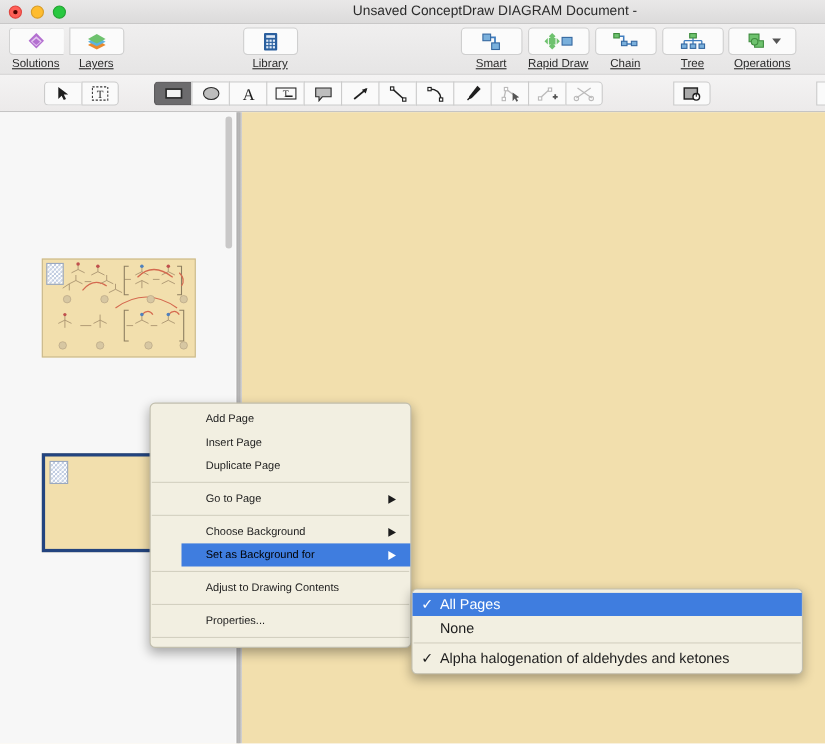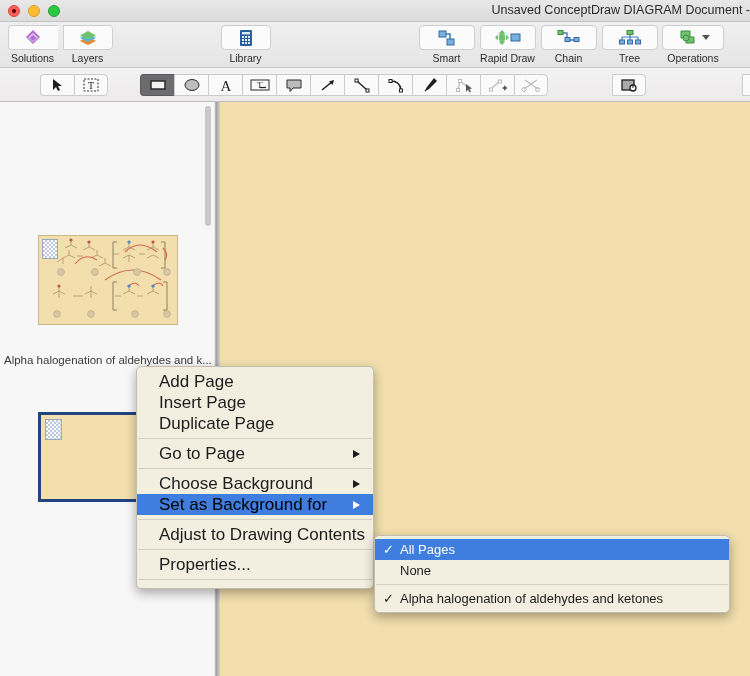--- a/index.html
+++ b/index.html
@@ -21,21 +21,21 @@
   .tl { width: 12px; height: 12px; border-radius: 50%; position: relative; }
   .tl-red    { background: #ff5f57; border: 1px solid #e0443e; }
   .tl-yellow { background: #febc2e; border: 1px solid #d89d28; }
   .tl-green  { background: #28c840; border: 1px solid #24a233; }
   .tl-red::after {
     content: ""; position: absolute; left: 3px; top: 3px;
     width: 4px; height: 4px; border-radius: 50%; background: #4d0400;
   }
   .win-title {
     position: absolute; left: 0; top: 3px; width: 750px;
-    text-align: right; font-size: 12.5px; color: #2b2b2b;
+    text-align: center; font-size: 12.5px; color: #2b2b2b;
     white-space: nowrap; overflow: hidden;
     padding-left: 150px;
   }
 
   
   .toolbar-main {
     position: absolute; left: 0; top: 22px; width: 750px; height: 46px;
     background: linear-gradient(#f0efef, #e6e5e5);
     border-bottom: 1px solid #c9c8c8;
   }
@@ -46,21 +46,21 @@
   }
   .tb-btn {
     width: 50px; height: 25px; border-radius: 4px;
     display: flex; align-items: center; justify-content: center;
     background: #fbfbfb; border: 1px solid #cfcfcf;
   }
   .tb-btn.seg-l { border-radius: 4px 0 0 4px; border-right: none; }
   .tb-btn.seg-m { border-radius: 0; border-right: none; }
   .tb-btn.seg-r { border-radius: 0 4px 4px 0; }
   .tb-btn.active { background: #59585a; border-color: #4b4a4c; }
-  .tb-label { font-size: 10.5px; color: #2c2c2c; margin-top: 2px; white-space: nowrap; }
+  .tb-label { font-size: 10.5px; color: #2c2c2c; margin-top: 2px; white-space: nowrap; text-decoration: underline; }
 
   .grp-solutions { left: 5px; }
   .grp-library   { left: 218px; }
   .grp-right     { left: 416px; justify-content: center; }
   .grp-right .tb-item { width: 61px; }
   .grp-right .tb-btn { width: 56px; }
   .tb-item.ops { width: 66px; }
   .tb-item.ops .tb-btn { width: 62px; }
 
   .ops-inner { display: flex; align-items: center; gap: 5px; }
@@ -137,22 +137,22 @@
 
   
   .ctx-menu {
     position: absolute; left: 136px; top: 366px; width: 238px;
     background: #f2efe1; border: 1px solid #c2bfae; border-radius: 5px;
     box-shadow: 0 4px 11px rgba(0,0,0,0.33);
     padding: 4px 0; z-index: 40;
   }
   .ctx-item {
     position: relative; height: 21px; line-height: 21px;
-    padding: 0 10px 0 22px; font-size: 17px; color: #1c1c1c;
-    white-space: nowrap; cursor: default;
+    padding: 0 10px 0 22px; font-size: 10px; color: #1c1c1c;
+    white-space: nowrap; cursor: default; margin-left: 28px;
   }
   .ctx-item.hl { background: #3f7ddf; color: #000000; }
   .ctx-sep { height: 1px; background: #d3d0c0; margin: 4px 1px; }
   .ctx-arrow {
     position: absolute; right: 13px; top: 50%; margin-top: -4px;
     width: 0; height: 0;
     border-top: 4.5px solid transparent; border-bottom: 4.5px solid transparent;
     border-left: 7px solid #1c1c1c;
   }
   .ctx-item.hl .ctx-arrow { border-left-color: #ffffff; }
@@ -493,21 +493,20 @@
           <circle cx="98" cy="36" r="3.4" fill="#d7c7a2" stroke="#b6a484" stroke-width="0.6"></circle>
           <circle cx="128" cy="36" r="3.4" fill="#d7c7a2" stroke="#b6a484" stroke-width="0.6"></circle>
           <circle cx="18" cy="78" r="3.4" fill="#d7c7a2" stroke="#b6a484" stroke-width="0.6"></circle>
           <circle cx="52" cy="78" r="3.4" fill="#d7c7a2" stroke="#b6a484" stroke-width="0.6"></circle>
           <circle cx="96" cy="78" r="3.4" fill="#d7c7a2" stroke="#b6a484" stroke-width="0.6"></circle>
           <circle cx="128" cy="78" r="3.4" fill="#d7c7a2" stroke="#b6a484" stroke-width="0.6"></circle>
         </g>
       </svg>
     </div>
 
-    <div class="page-caption">Alpha halogenation of aldehydes and k...</div>
 
     <div class="page-thumb thumb-2 sel">
       <div class="chk-icon"></div>
     </div>
 
     <div class="sb-scroll"></div>
   </div>
   <div class="sb-divider"></div>
   <div class="sb-divider2"></div>
 

